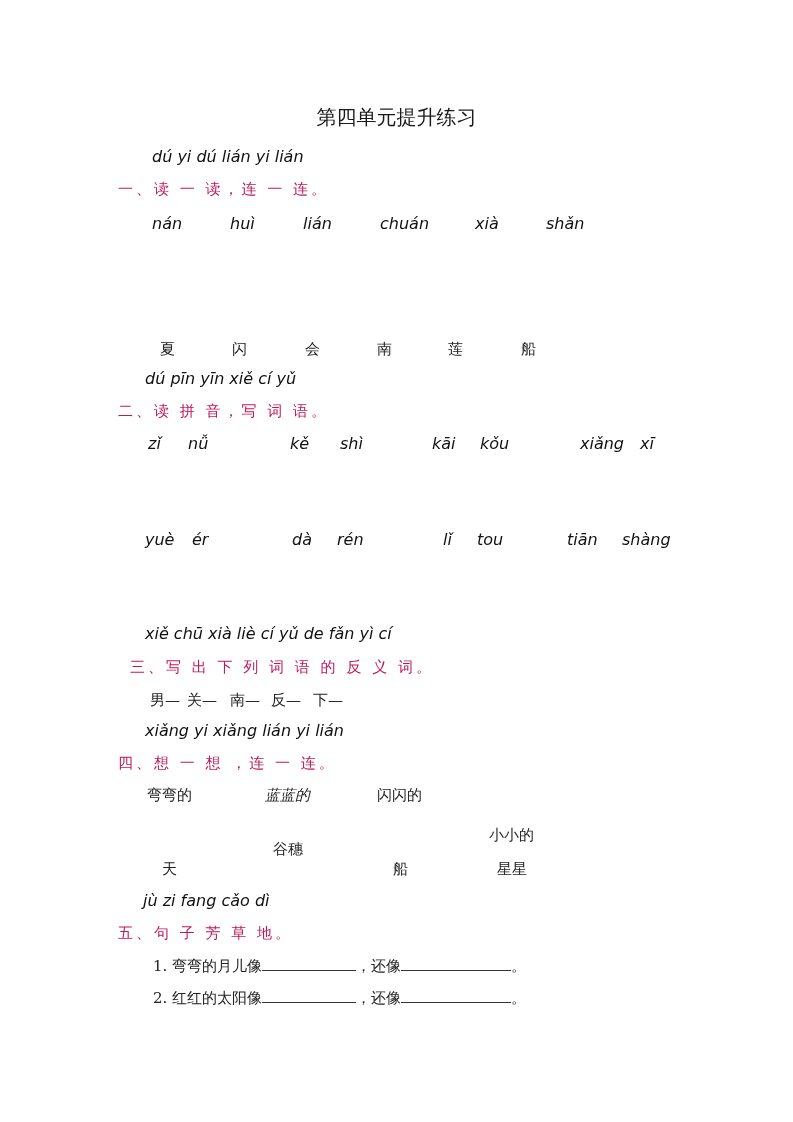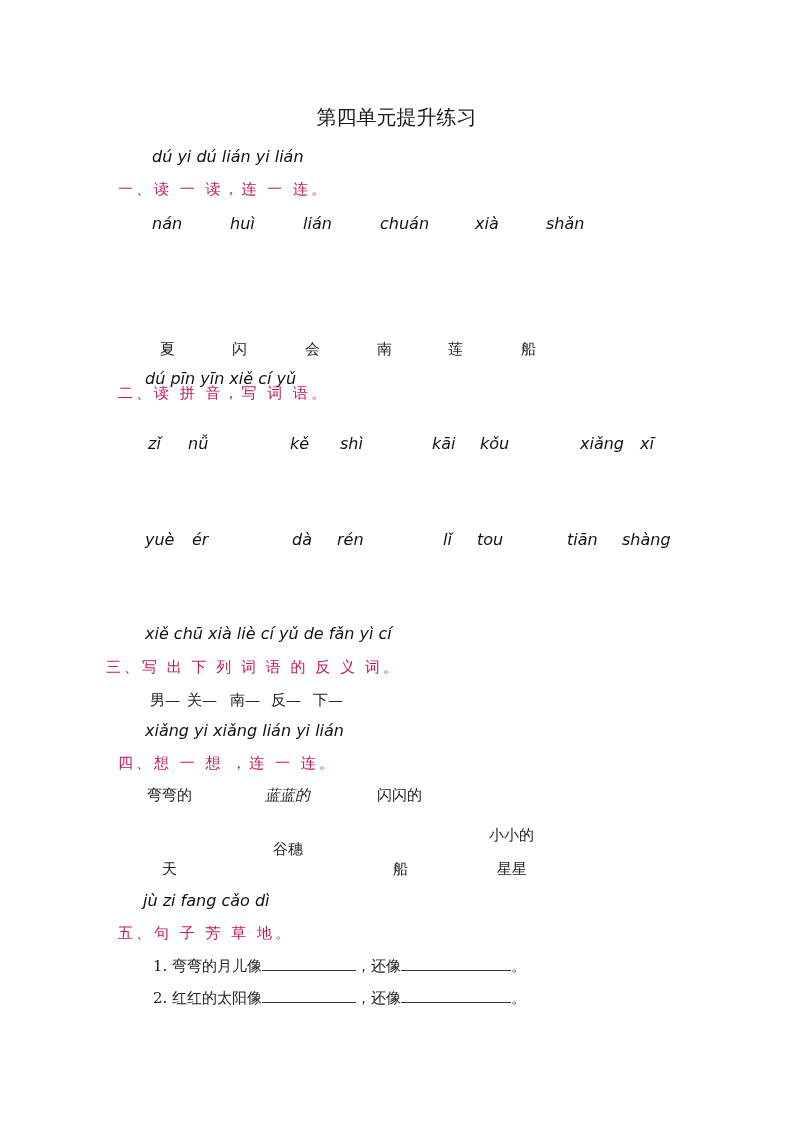--- a/index.html
+++ b/index.html
@@ -70,42 +70,42 @@
 <div class="abs pinyin" style="left:546px; top:214px;">shǎn</div>
 
 <div class="abs hanzi" style="left:160px; top:340px;">夏</div>
 <div class="abs hanzi" style="left:232px; top:340px;">闪</div>
 <div class="abs hanzi" style="left:305px; top:340px;">会</div>
 <div class="abs hanzi" style="left:377px; top:340px;">南</div>
 <div class="abs hanzi" style="left:448px; top:340px;">莲</div>
 <div class="abs hanzi" style="left:521px; top:340px;">船</div>
 
 <div class="abs pinyin" style="left:145px; top:369px;">dú pīn yīn   xiě cí yǔ</div>
-<div class="abs heading" style="left:118px; top:384px;text-align:right;">二、读 拼 音，写 词 语。</div>
+<div class="abs heading" style="left:118px; top:402px;text-align:right;">二、读 拼 音，写 词 语。</div>
 
 <div class="abs pinyin" style="left:148px; top:434px;">zǐ</div>
 <div class="abs pinyin" style="left:188px; top:434px;">nǚ</div>
 <div class="abs pinyin" style="left:290px; top:434px;">kě</div>
 <div class="abs pinyin" style="left:340px; top:434px;">shì</div>
 <div class="abs pinyin" style="left:432px; top:434px;">kāi</div>
 <div class="abs pinyin" style="left:480px; top:434px;">kǒu</div>
 <div class="abs pinyin" style="left:580px; top:434px;">xiǎng</div>
 <div class="abs pinyin" style="left:640px; top:434px;">xī</div>
 
 <div class="abs pinyin" style="left:145px; top:530px;">yuè</div>
 <div class="abs pinyin" style="left:192px; top:530px;">ér</div>
 <div class="abs pinyin" style="left:292px; top:530px;">dà</div>
 <div class="abs pinyin" style="left:337px; top:530px;">rén</div>
 <div class="abs pinyin" style="left:443px; top:530px;">lǐ</div>
 <div class="abs pinyin" style="left:477px; top:530px;">tou</div>
 <div class="abs pinyin" style="left:567px; top:530px;">tiān</div>
 <div class="abs pinyin" style="left:622px; top:530px;">shàng</div>
 
 <div class="abs pinyin" style="left:145px; top:624px;">xiě chū xià liè cí yǔ de fǎn yì cí</div>
-<div class="abs heading" style="left:106px; top:658px;font-family:Liberation Serif, serif;">三、写 出 下 列 词 语 的 反 义 词。</div>
+<div class="abs heading" style="left:130px; top:658px;">三、写 出 下 列 词 语 的 反 义 词。</div>
 
 <div class="abs hanzi" style="left:150px; top:691px;">男—</div>
 <div class="abs hanzi" style="left:187px; top:691px;">关—</div>
 <div class="abs hanzi" style="left:230px; top:691px;">南—</div>
 <div class="abs hanzi" style="left:271px; top:691px;">反—</div>
 <div class="abs hanzi" style="left:313px; top:691px;">下—</div>
 
 <div class="abs pinyin" style="left:145px; top:721px;">xiǎng yi xiǎng   lián yi lián</div>
 <div class="abs heading" style="left:118px; top:754px;">四、想  一  想 ，连  一  连。</div>
 

